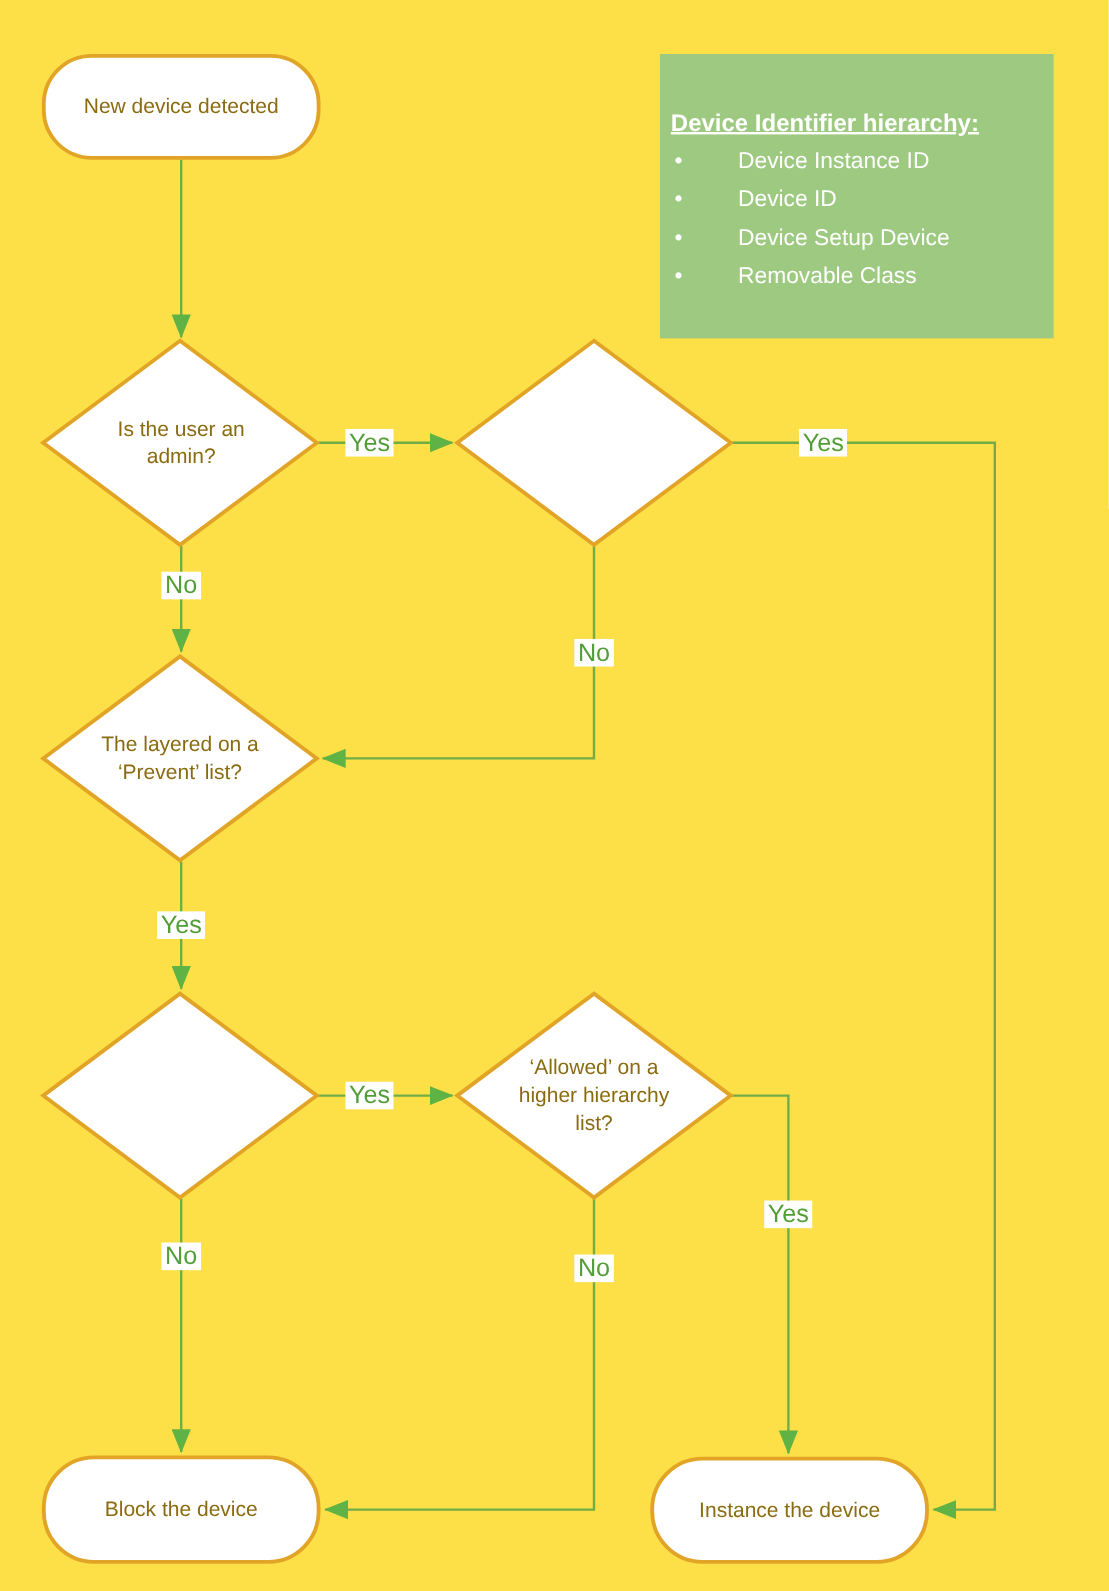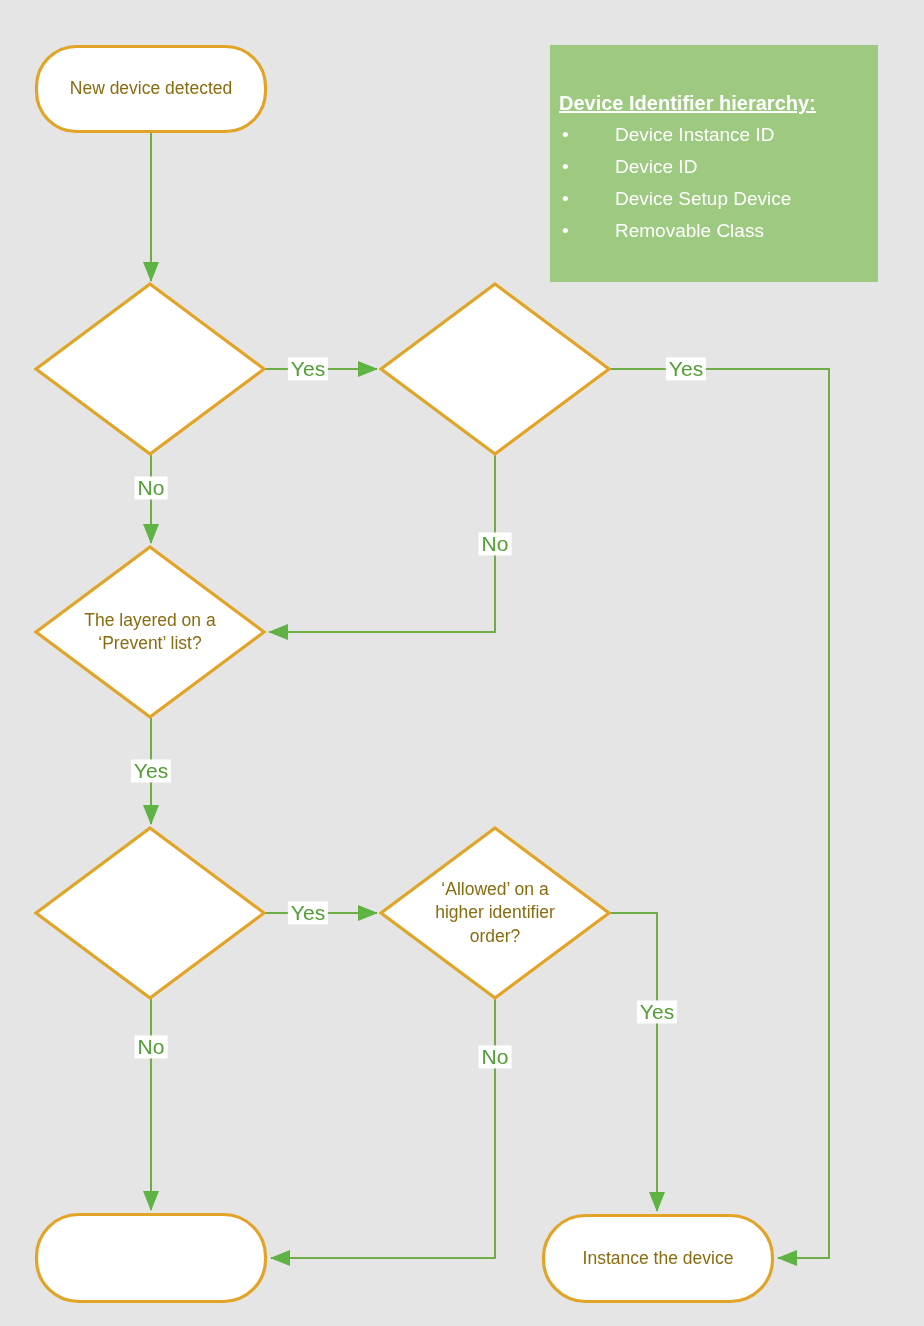--- a/index.html
+++ b/index.html
@@ -1,17 +1,17 @@
 <!DOCTYPE html>
 <html><head>
 <meta charset="utf-8">
 <style>
   html, body { margin: 0; padding: 0; background: #ffffff; }
   body { width: 924px; height: 1326px; font-family: "Liberation Sans", sans-serif; }
-  .canvas { position: relative; width: 924px; height: 1326px; background: #e5e5e5; overflow: hidden; }
+  .canvas { position: relative; width: 924px; height: 1326px; background: #fde047; overflow: hidden; }
   svg.layer { position: absolute; left: 0; top: 0; }
 
   .node-label {
     position: absolute;
     display: flex; align-items: center; justify-content: center;
     text-align: center;
     color: #8A6B10;
     font-size: 17.5px;
     line-height: 1.32;
   }
@@ -78,27 +78,29 @@
       <polygon points="150,547 264,632 150,717 36,632"></polygon>
       <polygon points="150,828 264,913 150,998 36,913"></polygon>
       <polygon points="495,828 609,913 495,998 381,913"></polygon>
       <rect x="36.5" y="1214.5" width="229" height="87" rx="42"></rect>
       <rect x="543.5" y="1215.5" width="229" height="86" rx="42"></rect>
     </g>
   </svg>
 
   <div class="node-label" style="left:36px; top:46px; width:230px; height:86px;">New device detected</div>
 
+  <div class="node-label" style="left:86px; top:309px; width:130px; height:120px;">Is the user an admin?</div>
 
 
   <div class="node-label" style="left:65px; top:572px; width:170px; height:120px;">The layered on a ‘Prevent’ list?</div>
 
 
-  <div class="node-label" style="left:420px; top:853px; width:150px; height:120px;">‘Allowed’ on a higher identifier order?</div>
+  <div class="node-label" style="left:420px; top:853px; width:150px; height:120px;">‘Allowed’ on a higher hierarchy list?</div>
 
+  <div class="node-label" style="left:36px; top:1214px; width:230px; height:88px;">Block the device</div>
 
   <div class="node-label" style="left:543px; top:1215px; width:230px; height:87px;">Instance the device</div>
 
   <div class="edge-label" style="left:308px; top:369px;">Yes</div>
   <div class="edge-label" style="left:151px; top:488px;">No</div>
   <div class="edge-label" style="left:686px; top:369px;">Yes</div>
   <div class="edge-label" style="left:495px; top:544px;">No</div>
   <div class="edge-label" style="left:151px; top:771px;">Yes</div>
   <div class="edge-label" style="left:308px; top:913px;">Yes</div>
   <div class="edge-label" style="left:151px; top:1047px;">No</div>

